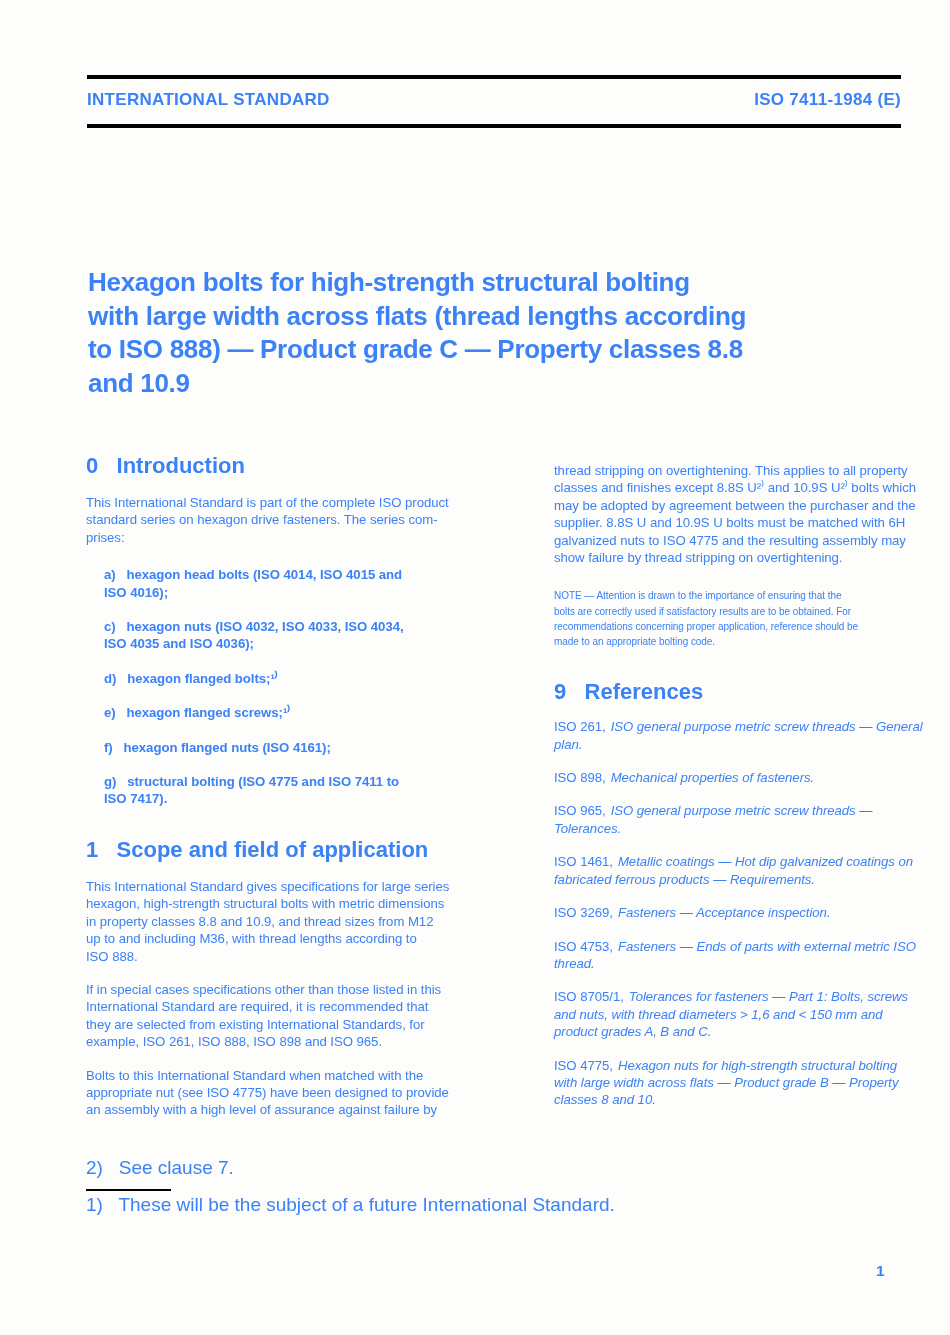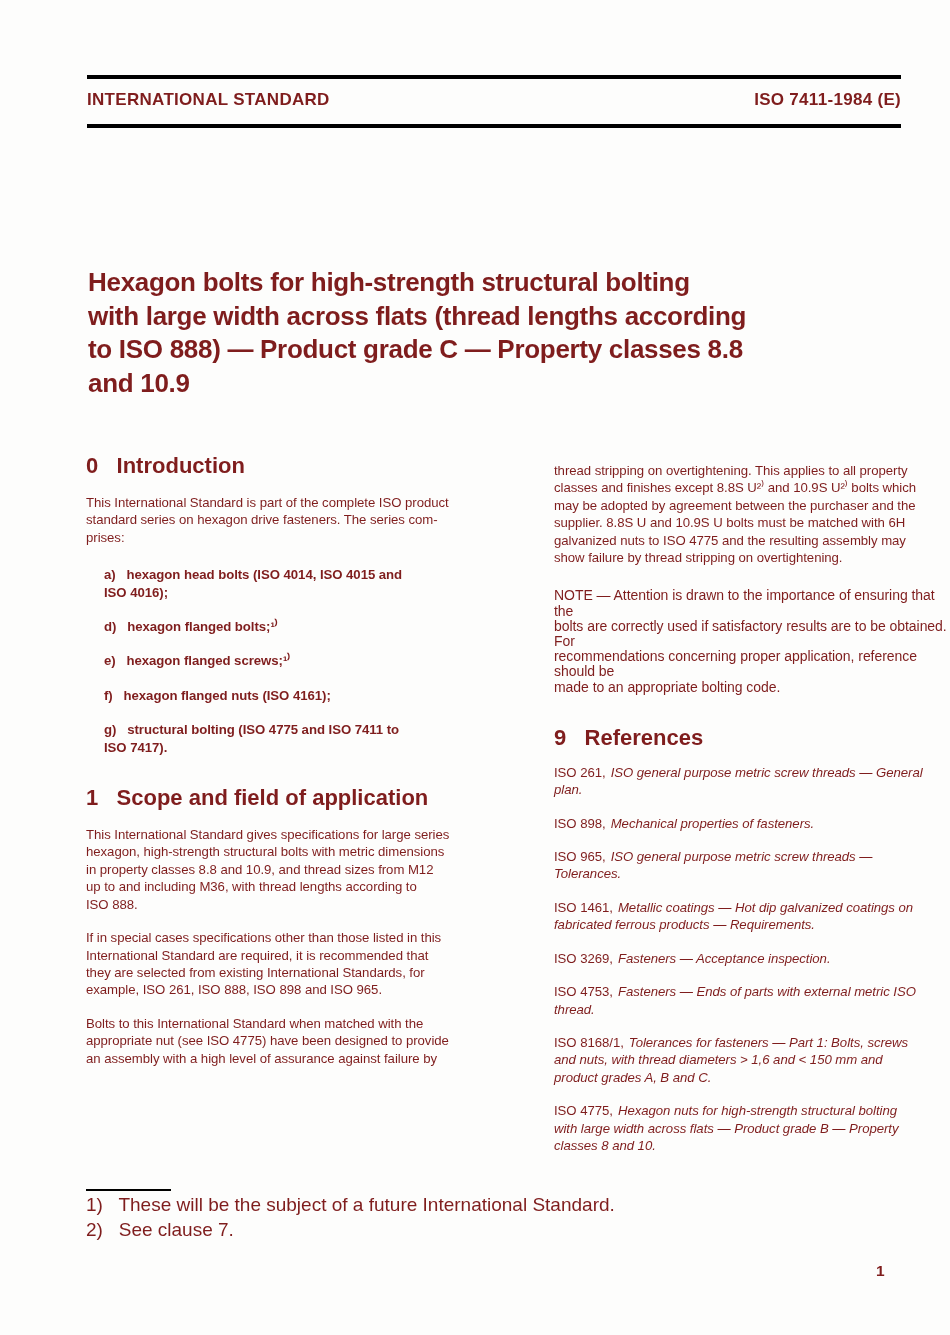--- a/index.html
+++ b/index.html
@@ -1,21 +1,21 @@
 <!DOCTYPE html>
 <html><head>
 <meta charset="utf-8">
 <style>
   html,body{margin:0;padding:0;background:#ffffff;}
   .page{
     position:relative;
     width:950px;height:1335px;
     background:#fdfdfc;
     font-family:"Liberation Sans", sans-serif;
-    color:#7f1d1d;
+    color:#3b82f6;
     overflow:hidden;
   }
   [data-bind]{white-space:pre-wrap;}
   .rule{position:absolute;left:87px;width:814px;height:4px;background:#000;}
   .rule-a{top:75px;}
   .rule-b{top:124px;}
   .hdr{
     position:absolute;left:87px;top:90px;width:814px;
     display:flex;justify-content:space-between;
     font-weight:bold;font-size:17px;letter-spacing:.3px;
@@ -29,29 +29,29 @@
     font-size:13.2px;line-height:17.4px;letter-spacing:-.05px;
   }
   .col-left{left:86px;top:456px;}
   .col-right{left:514px;top:462px;margin-left:40px;}
   .col h2{font-size:22px;letter-spacing:0;margin:0 0 18px 0;line-height:20px;}
   .col h2.h-scope{margin:32px 0 18px 0;}
   .col h2.h-refs{margin:33px 0 16px 0;}
   .col p{margin:0 0 16px 0;}
   .col p.lead{margin:0 0 20px 0;}
   .col p.li{margin:0 0 17px 18px;font-weight:bold;}
-  .col p.note{margin:22px 0 0 0;font-size:14px;line-height:15.2px;}
+  .col p.note{margin:22px 0 0 0;font-size:10px;line-height:15.2px;}
   .col p.cont{margin:0;}
   .ref{margin:0 0 16px 0;}
   .ref-code{margin-right:5px;}
   .ref-title{font-style:italic;}
   .fn-rule{position:absolute;left:86px;top:1189px;width:85px;height:2px;background:#000;}
   .fn{position:absolute;left:86px;margin:0;font-size:19px;line-height:16px;}
   .fn-1{top:1197px;}
-  .fn-2{top:1222px;}
+  .fn-2{top:1160px;}
   .pageno{position:absolute;left:876px;top:1262px;font-size:15.5px;font-weight:bold;}
 </style>
 </head>
 <body>
 
 <div class="page">
 
   <div class="rule rule-a"></div>
   <div class="hdr">
     <span data-bind="header.left_label">INTERNATIONAL STANDARD</span>
@@ -64,20 +64,22 @@
 to ISO 888) — Product grade C — Property classes 8.8
 and 10.9</h1>
 
   <div class="col col-left">
     <h2 data-bind="intro.heading">0   Introduction</h2>
     <p class="lead" data-bind="intro.para">This International Standard is part of the complete ISO product
 standard series on hexagon drive fasteners. The series com-
 prises:</p>
     <p class="li" data-bind="intro.items.0">a)   hexagon head bolts (ISO 4014, ISO 4015 and
 ISO 4016);</p>
+    <p class="li" data-bind="intro.items.2">c)   hexagon nuts (ISO 4032, ISO 4033, ISO 4034,
+ISO 4035 and ISO 4036);</p>
     <p class="li" data-bind="intro.items.3">d)   hexagon flanged bolts;¹⁾</p>
     <p class="li" data-bind="intro.items.4">e)   hexagon flanged screws;¹⁾</p>
     <p class="li" data-bind="intro.items.5">f)   hexagon flanged nuts (ISO 4161);</p>
     <p class="li" data-bind="intro.items.6">g)   structural bolting (ISO 4775 and ISO 7411 to
 ISO 7417).</p>
     <h2 class="h-scope" data-bind="scope.heading">1   Scope and field of application</h2>
     <p data-bind="scope.paras.0">This International Standard gives specifications for large series
 hexagon, high-strength structural bolts with metric dimensions
 in property classes 8.8 and 10.9, and thread sizes from M12
 up to and including M36, with thread lengths according to
@@ -107,21 +109,21 @@
     <p class="ref"><span class="ref-code" data-bind="right_column.references.items.0.code">ISO 261,</span><span class="ref-title" data-bind="right_column.references.items.0.title">ISO general purpose metric screw threads — General
 plan.</span></p>
     <p class="ref"><span class="ref-code" data-bind="right_column.references.items.2.code">ISO 898,</span><span class="ref-title" data-bind="right_column.references.items.2.title">Mechanical properties of fasteners.</span></p>
     <p class="ref"><span class="ref-code" data-bind="right_column.references.items.3.code">ISO 965,</span><span class="ref-title" data-bind="right_column.references.items.3.title">ISO general purpose metric screw threads —
 Tolerances.</span></p>
     <p class="ref"><span class="ref-code" data-bind="right_column.references.items.4.code">ISO 1461,</span><span class="ref-title" data-bind="right_column.references.items.4.title">Metallic coatings — Hot dip galvanized coatings on
 fabricated ferrous products — Requirements.</span></p>
     <p class="ref"><span class="ref-code" data-bind="right_column.references.items.5.code">ISO 3269,</span><span class="ref-title" data-bind="right_column.references.items.5.title">Fasteners — Acceptance inspection.</span></p>
     <p class="ref"><span class="ref-code" data-bind="right_column.references.items.6.code">ISO 4753,</span><span class="ref-title" data-bind="right_column.references.items.6.title">Fasteners — Ends of parts with external metric ISO
 thread.</span></p>
-    <p class="ref"><span class="ref-code" data-bind="right_column.references.items.7.code">ISO 8168/1,</span><span class="ref-title" data-bind="right_column.references.items.7.title">Tolerances for fasteners — Part 1: Bolts, screws
+    <p class="ref"><span class="ref-code" data-bind="right_column.references.items.7.code">ISO 8705/1,</span><span class="ref-title" data-bind="right_column.references.items.7.title">Tolerances for fasteners — Part 1: Bolts, screws
 and nuts, with thread diameters &gt; 1,6 and &lt; 150 mm and
 product grades A, B and C.</span></p>
     <p class="ref"><span class="ref-code" data-bind="right_column.references.items.8.code">ISO 4775,</span><span class="ref-title" data-bind="right_column.references.items.8.title">Hexagon nuts for high-strength structural bolting
 with large width across flats — Product grade B — Property
 classes 8 and 10.</span></p>
   </div>
 
   <div class="fn-rule"></div>
   <p class="fn fn-1" data-bind="footnotes.0">1)   These will be the subject of a future International Standard.</p>
   <p class="fn fn-2" data-bind="footnotes.1">2)   See clause 7.</p>

